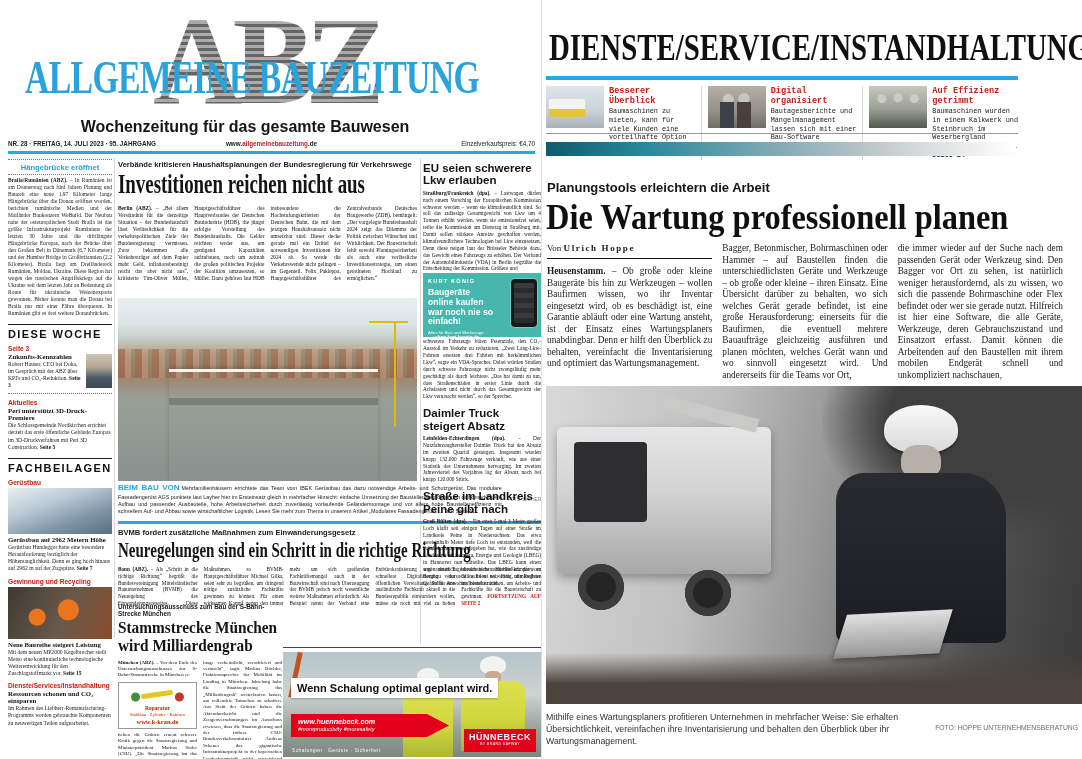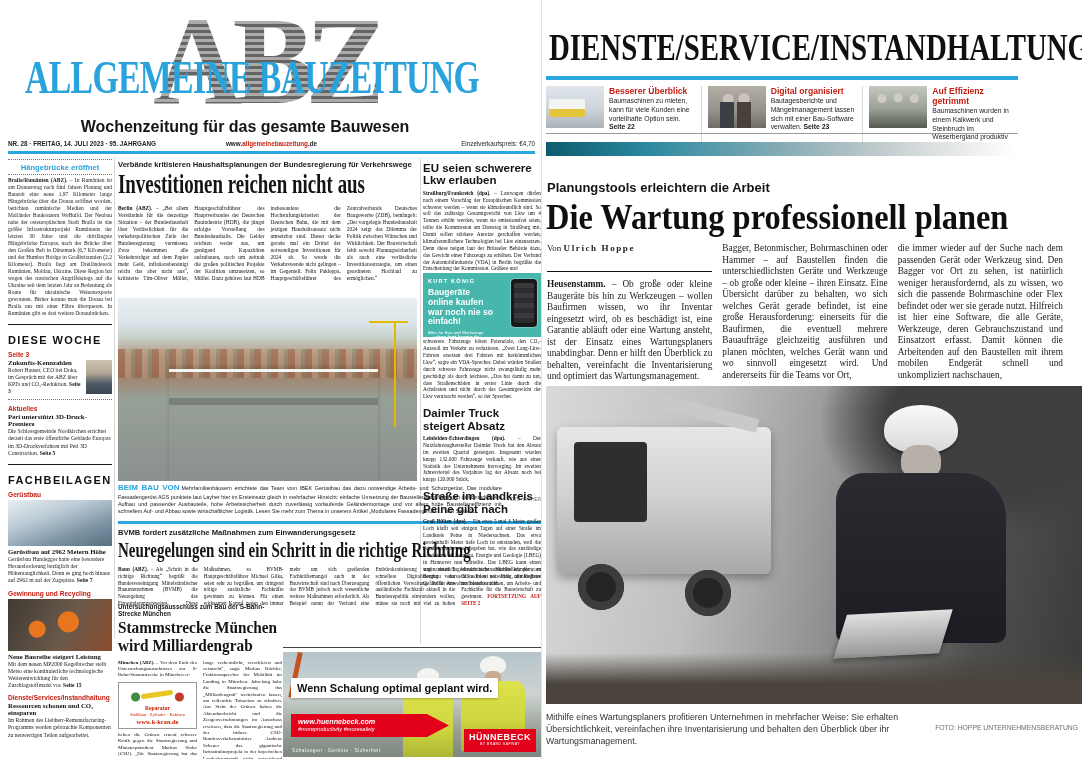--- a/index.html
+++ b/index.html
@@ -33,21 +33,21 @@
   .mast-rule{position:absolute;left:8px;top:151px;width:527px;}
 
   
   .vline{position:absolute;width:1px;background:#d9d9d7;}
   .colL{position:absolute;left:8px;top:157px;width:104px;height:600px;overflow:hidden;}
   .dotrule{border-top:1px dotted #777;margin:2px 0;}
   .bridge-kicker{color:#2aa3dc;font-weight:bold;font-size:7.6px;text-align:center;margin:3px 0 1px;}
   .bridge-head{font-size:16.5px;text-align:center;letter-spacing:.2px;margin-bottom:3px;color:#1c1c1c;}
   .tinybody{font-family:"Liberation Serif",serif;font-size:5.5px;line-height:1.27;color:#222;}
   .sec-h{font-weight:bold;font-size:11px;letter-spacing:1.4px;border-top:1.5px solid #1c1c1c;
-         padding-top:9px;margin:7px 0 3px;}
+         padding-top:3px;margin:7px 0 3px;}
   .red-lab{color:#c41d10;font-weight:bold;font-size:6.6px;margin:5px 0 1px;}
   .it-title{font-family:"Liberation Serif",serif;font-weight:bold;font-size:6.8px;margin-bottom:1px;}
   .it-body{font-family:"Liberation Serif",serif;font-size:5.6px;line-height:1.28;color:#222;}
   .portrait{float:right;width:26px;height:34px;margin:1px 0 1px 3px;
        background:linear-gradient(180deg,#cfc3b2 0%,#b3a795 38%,#4e5a66 70%,#3c4752 100%);}
   .ph-scaffold{width:100%;height:46px;margin:2px 0;
        background:linear-gradient(160deg,#e8eef2 0%,#bccbd6 35%,#7c93a4 70%,#55707f 100%);}
   .ph-orange{width:100%;height:52px;margin:2px 0;
        background:radial-gradient(circle at 28% 58%,#e9751f 0 8px,rgba(0,0,0,0) 9px),
                   radial-gradient(circle at 58% 44%,#e9751f 0 10px,rgba(0,0,0,0) 11px),
@@ -138,21 +138,21 @@
        padding:3px 5px 6px;}
   .hb-logo .b1{font-weight:bold;font-size:9px;letter-spacing:.5px;}
   .hb-logo .b2{font-size:3.6px;letter-spacing:.4px;}
   .hb-services{position:absolute;left:9px;bottom:4px;color:#f4f4f4;font-size:4.8px;letter-spacing:.5px;}
 
   
   .rp-title{position:absolute;left:7px;top:26px;font-family:"Liberation Serif",serif;font-weight:bold;
        font-size:37px;white-space:nowrap;transform:scaleX(.78);transform-origin:left;color:#101010;}
   .rp-rule1{position:absolute;left:4px;top:76px;width:472px;height:4px;background:#2aa7de;}
   .teasers{position:absolute;left:4px;top:86px;width:472px;display:flex;}
-  .teaser{flex:1;display:flex;gap:5px;padding:0 6px;}
+  .teaser{flex:1;display:flex;gap:5px;padding:0 6px;font-family:Liberation Mono, monospace;}
   .teaser + .teaser{border-left:1px solid #d8d8d6;}
   .t-photo{width:58px;height:42px;flex:none;}
   .t-ph1{background:linear-gradient(180deg,#dfe5ea 0%,#cdd5da 55%,#aab2b8 100%),#ccc;position:relative;}
   .t-ph1:after{content:"";position:absolute;left:6%;top:30%;width:62%;height:44%;
        background:linear-gradient(180deg,#f4f4f2 55%,#e3c43c 56%);border-radius:2px;}
   .t-ph2{background:radial-gradient(circle at 35% 32%,#c9c4bc 0 5px,rgba(0,0,0,0) 6px),
        radial-gradient(circle at 62% 30%,#c9c4bc 0 5px,rgba(0,0,0,0) 6px),
        linear-gradient(180deg,#b5afa6 0%,#94908a 60%,#6f6c66 100%);position:relative;}
   .t-ph2:after{content:"";position:absolute;left:22%;top:38%;width:52%;height:62%;
        background:linear-gradient(90deg,#3c3f46 0 45%,rgba(0,0,0,0) 45% 55%,#4a4039 55%);}
@@ -164,21 +164,21 @@
   .t-body{font-size:6.8px;line-height:1.3;color:#222;}
   .rp-rule2{position:absolute;left:4px;top:133px;width:472px;border-top:1px solid #9a9a98;}
   .grad-bar{position:absolute;left:4px;top:142px;width:470px;height:14px;
        background:linear-gradient(90deg,#0d5b6e 0%,#2c8aa0 22%,#7fa9b4 48%,#b9c5c8 68%,#e2e5e5 85%,#fff 100%);}
 
   .rp-kicker{position:absolute;left:5px;top:180px;font-weight:bold;font-size:13px;color:#141414;}
   .rp-head{position:absolute;left:4px;top:196px;font-family:"Liberation Serif",serif;font-weight:bold;
        font-size:36px;white-space:nowrap;transform:scaleX(.9);transform-origin:left;color:#0f0f0f;}
   .rp-cols{position:absolute;left:5px;top:243px;width:516px;display:flex;gap:10px;}
   .rp-col{flex:1;font-family:"Liberation Serif",serif;font-size:9.3px;line-height:1.24;color:#1b1b1b;}
-  .byline{font-size:9px;margin-bottom:17px;color:#222;}
+  .byline{font-size:9px;margin-bottom:4px;color:#222;}
   .byline b{letter-spacing:1.6px;}
   .byline-rule{border-bottom:1.5px solid #111;margin:3px 0 7px;}
   .rp-photo{position:absolute;left:4px;top:386px;width:536px;height:318px;overflow:hidden;
        background:linear-gradient(100deg,#d9d9d9 0%,#bfbfbf 30%,#8e8e8e 55%,#4f4f4f 80%,#3a3a3a 100%);}
   .rp-trees{position:absolute;right:-40px;top:-40px;width:300px;height:190px;
        background:radial-gradient(ellipse at 60% 40%,#3f3f3f 0 45%,rgba(0,0,0,0) 72%);}
   .rp-mach{position:absolute;left:2%;top:13%;width:40%;height:46%;border-radius:6px;
        background:linear-gradient(180deg,#e6e6e6 0%,#d2d2d2 45%,#a8a8a8 100%);box-shadow:0 4px 10px rgba(0,0,0,.3);}
   .rp-cab{position:absolute;left:8%;top:10%;width:34%;height:55%;background:#2e2e30;border-radius:4px;}
   .rp-boom{position:absolute;left:48%;top:-14%;width:46%;height:14px;background:#c9c9c7;transform:rotate(14deg);}

